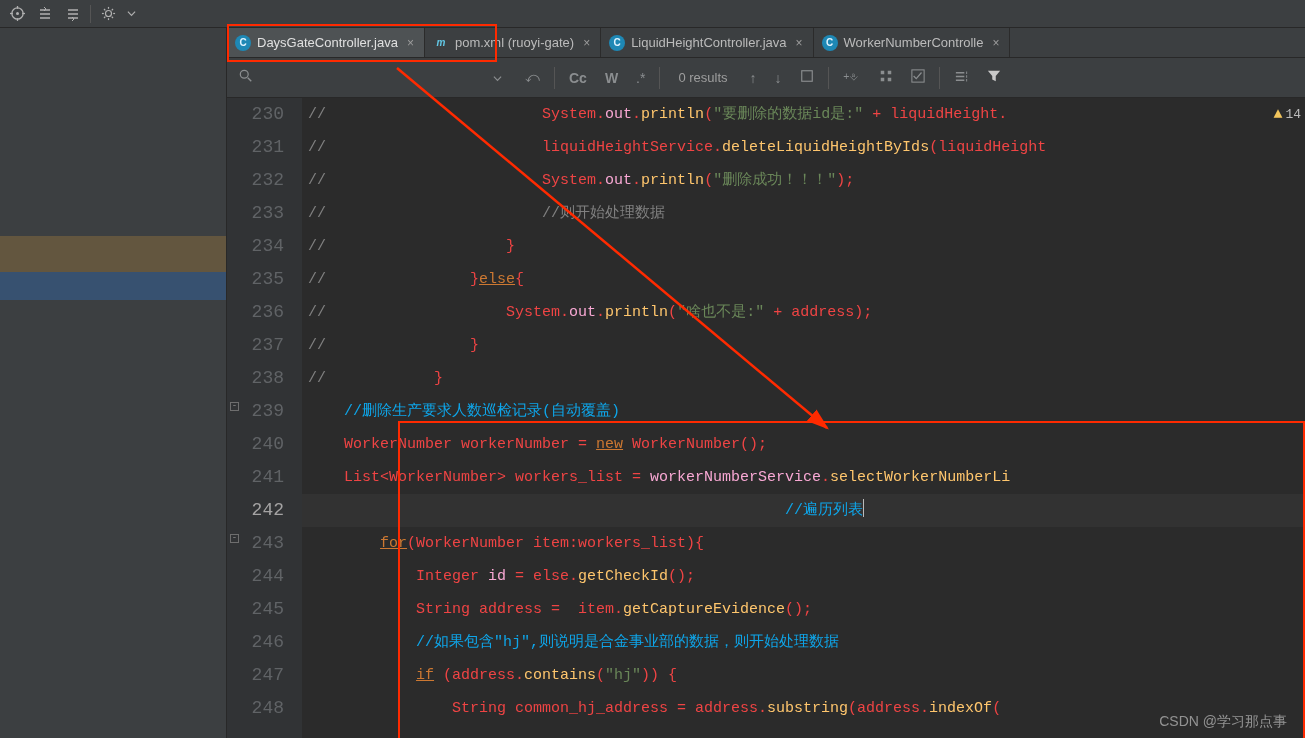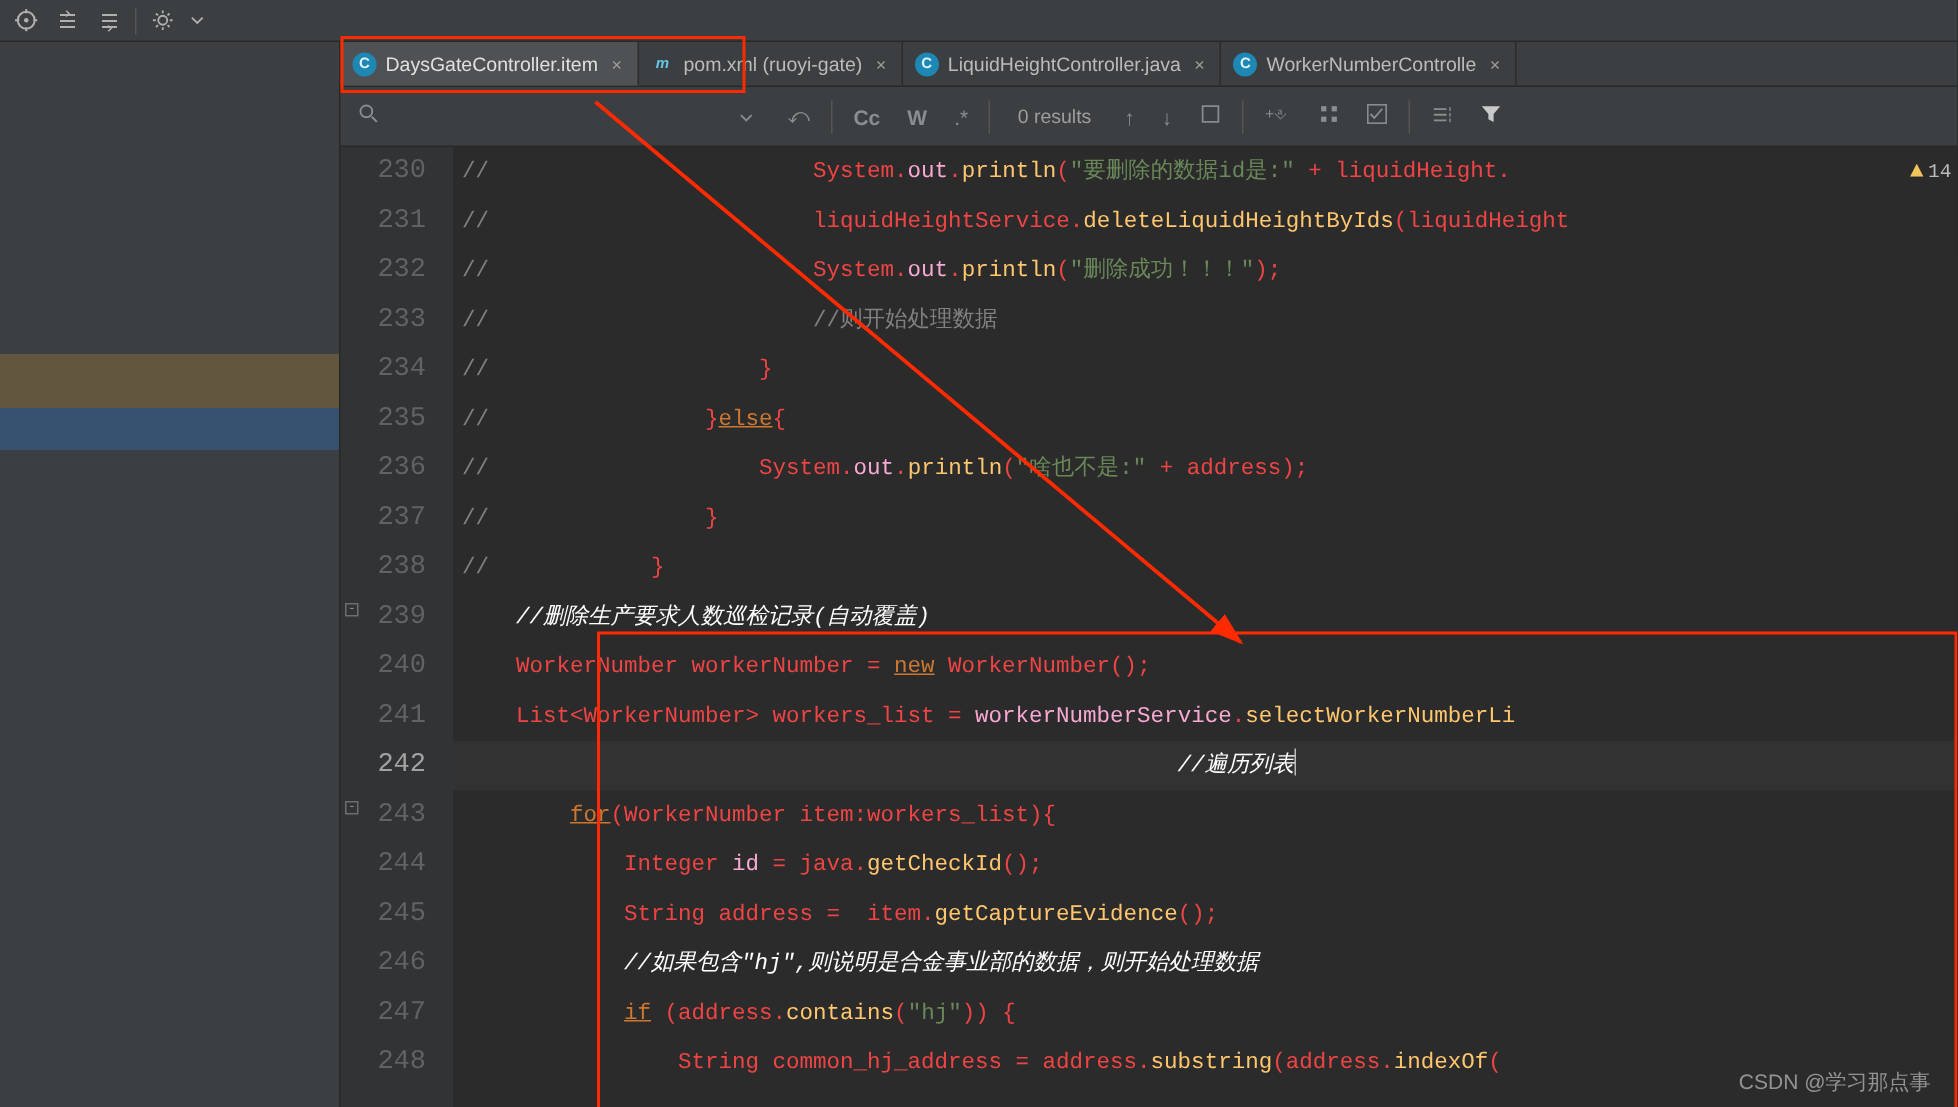--- a/index.html
+++ b/index.html
@@ -149,21 +149,21 @@
     height: 33px; line-height: 33px;
     white-space: pre;
     padding-left: 6px;
   }
   .code-line.current {
     background: #323232;
     text-align: center;
   }
   
   .cm { color: #808080; }     
-  .cm-it { color: #ffffff; font-style: italic; }
+  .cm-it { color: #0ea5e9; }
   .kw { color: #cc7832; text-decoration: underline; }
   .mth { color: #ffc66d; }    
   .fld { color: #f9a8d4; }    
   .str { color: #6a8759; }
   .txt { color: #ef4444; }
   
   .annot-rect {
     position: absolute;
     border: 2px solid #ff2a00;
     pointer-events: none;
@@ -268,21 +268,21 @@
   <div class="sidebar">
     <div class="band1"></div>
     <div class="band2"></div>
   </div>
 
   <div class="editor">
 
     <div class="tabs" id="tabs">
         <div class="tab active">
           <span class="tab-icon ci-c">C</span>
-          <span>DaysGateController.item</span>
+          <span>DaysGateController.java</span>
           <span class="tab-close">×</span>
         </div>
         <div class="tab">
           <span class="tab-icon ci-m">m</span>
           <span>pom.xml (ruoyi-gate)</span>
           <span class="tab-close">×</span>
         </div>
         <div class="tab">
           <span class="tab-icon ci-c">C</span>
           <span>LiquidHeightController.java</span>
@@ -396,21 +396,21 @@
           <div class="code-line"><span class="cm">//</span><span class="txt">                    }</span></div>
           <div class="code-line"><span class="cm">//</span><span class="txt">                }</span><span class="kw">else</span><span class="txt">{</span></div>
           <div class="code-line"><span class="cm">//</span><span class="txt">                    </span><span class="txt">System.</span><span class="fld">out</span><span class="txt">.</span><span class="mth">println</span><span class="txt">(</span><span class="str">"啥也不是:"</span><span class="txt"> + address);</span></div>
           <div class="code-line"><span class="cm">//</span><span class="txt">                }</span></div>
           <div class="code-line"><span class="cm">//</span><span class="txt">            }</span></div>
           <div class="code-line"><span class="txt">    </span><span class="cm-it">//删除生产要求人数巡检记录(自动覆盖)</span></div>
           <div class="code-line"><span class="txt">    WorkerNumber workerNumber = </span><span class="kw">new</span><span class="txt"> WorkerNumber();</span></div>
           <div class="code-line"><span class="txt">    List&lt;WorkerNumber&gt; workers_list = </span><span class="fld">workerNumberService</span><span class="txt">.</span><span class="mth">selectWorkerNumberLi</span></div>
           <div class="code-line current"><span class="txt">    </span><span class="cm-it">//遍历列表</span><span class="caret"></span></div>
           <div class="code-line"><span class="txt">        </span><span class="kw">for</span><span class="txt">(WorkerNumber item:workers_list){</span></div>
-          <div class="code-line"><span class="txt">            Integer </span><span class="fld">id</span><span class="txt"> = java.</span><span class="mth">getCheckId</span><span class="txt">();</span></div>
+          <div class="code-line"><span class="txt">            Integer </span><span class="fld">id</span><span class="txt"> = else.</span><span class="mth">getCheckId</span><span class="txt">();</span></div>
           <div class="code-line"><span class="txt">            String address =  item.</span><span class="mth">getCaptureEvidence</span><span class="txt">();</span></div>
           <div class="code-line"><span class="txt">            </span><span class="cm-it">//如果包含"hj",则说明是合金事业部的数据，则开始处理数据</span></div>
           <div class="code-line"><span class="txt">            </span><span class="kw">if</span><span class="txt"> (address.</span><span class="mth">contains</span><span class="txt">(</span><span class="str">"hj"</span><span class="txt">)) {</span></div>
           <div class="code-line"><span class="txt">                String common_hj_address = address.</span><span class="mth">substring</span><span class="txt">(address.</span><span class="mth">indexOf</span><span class="txt">(</span></div>
         </div>
     </div>
 
     <div class="annot-rect" style="left:0px; top:-4px; width:270px; height:38px;"></div>
     <svg class="arrow" style="left:130px; top:30px;" width="500" height="400">
       <defs>

